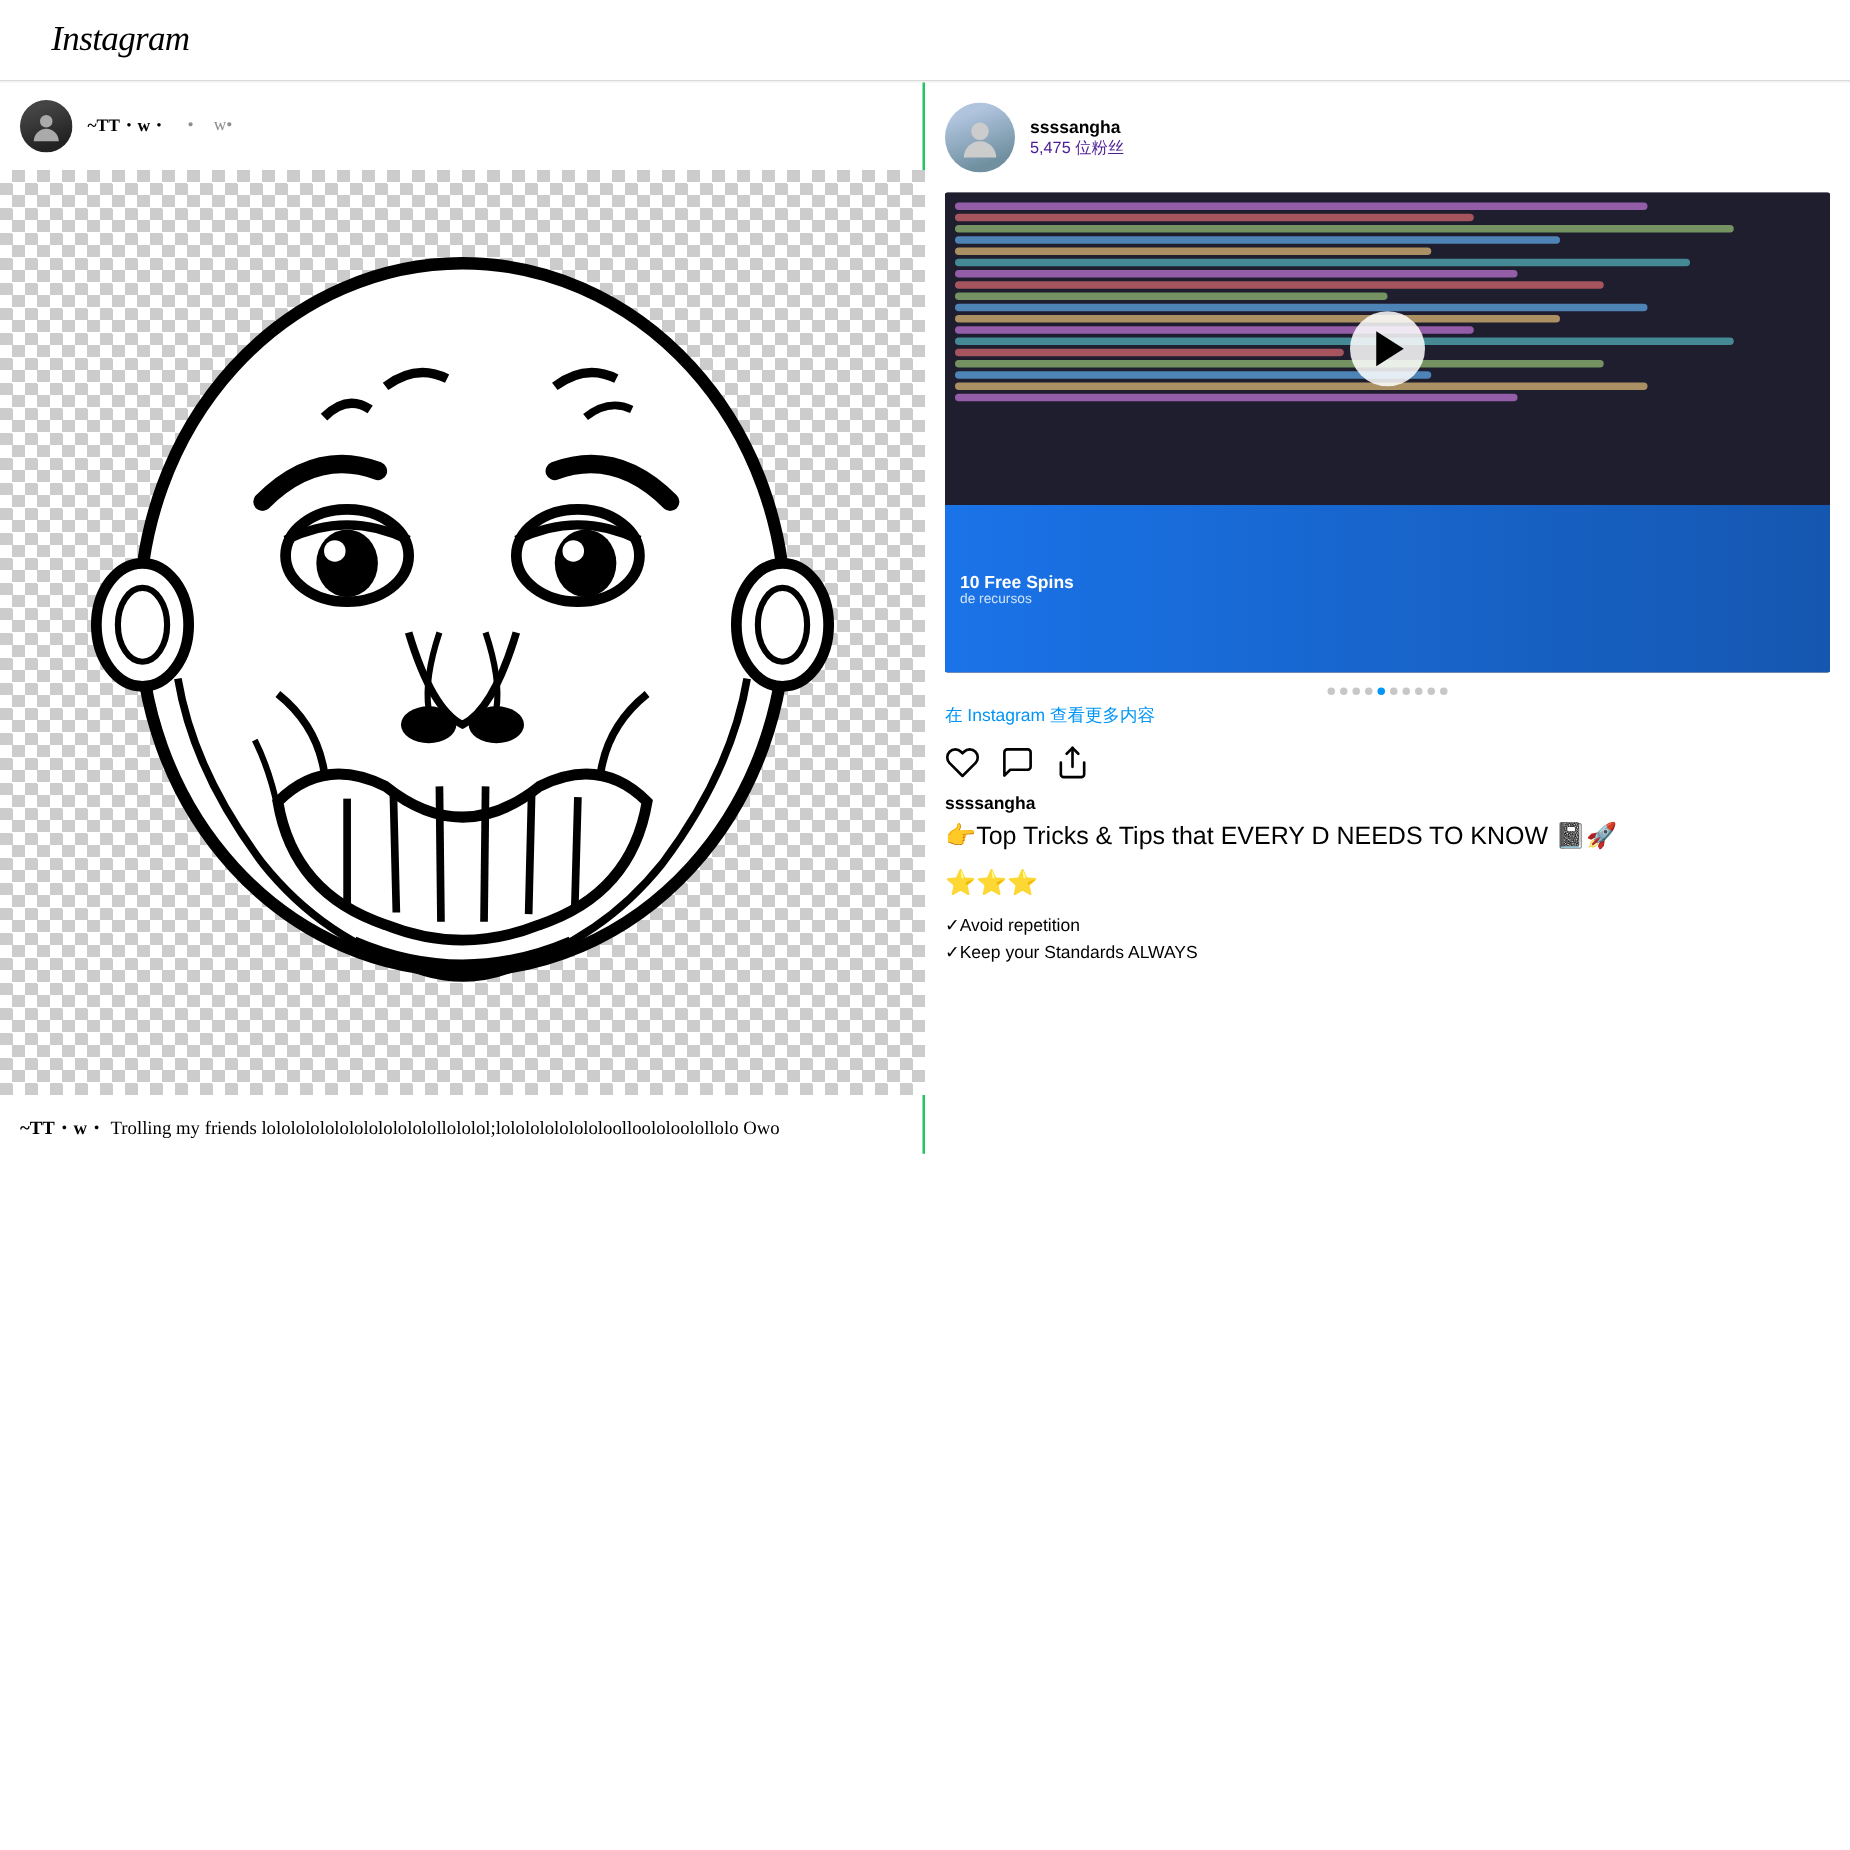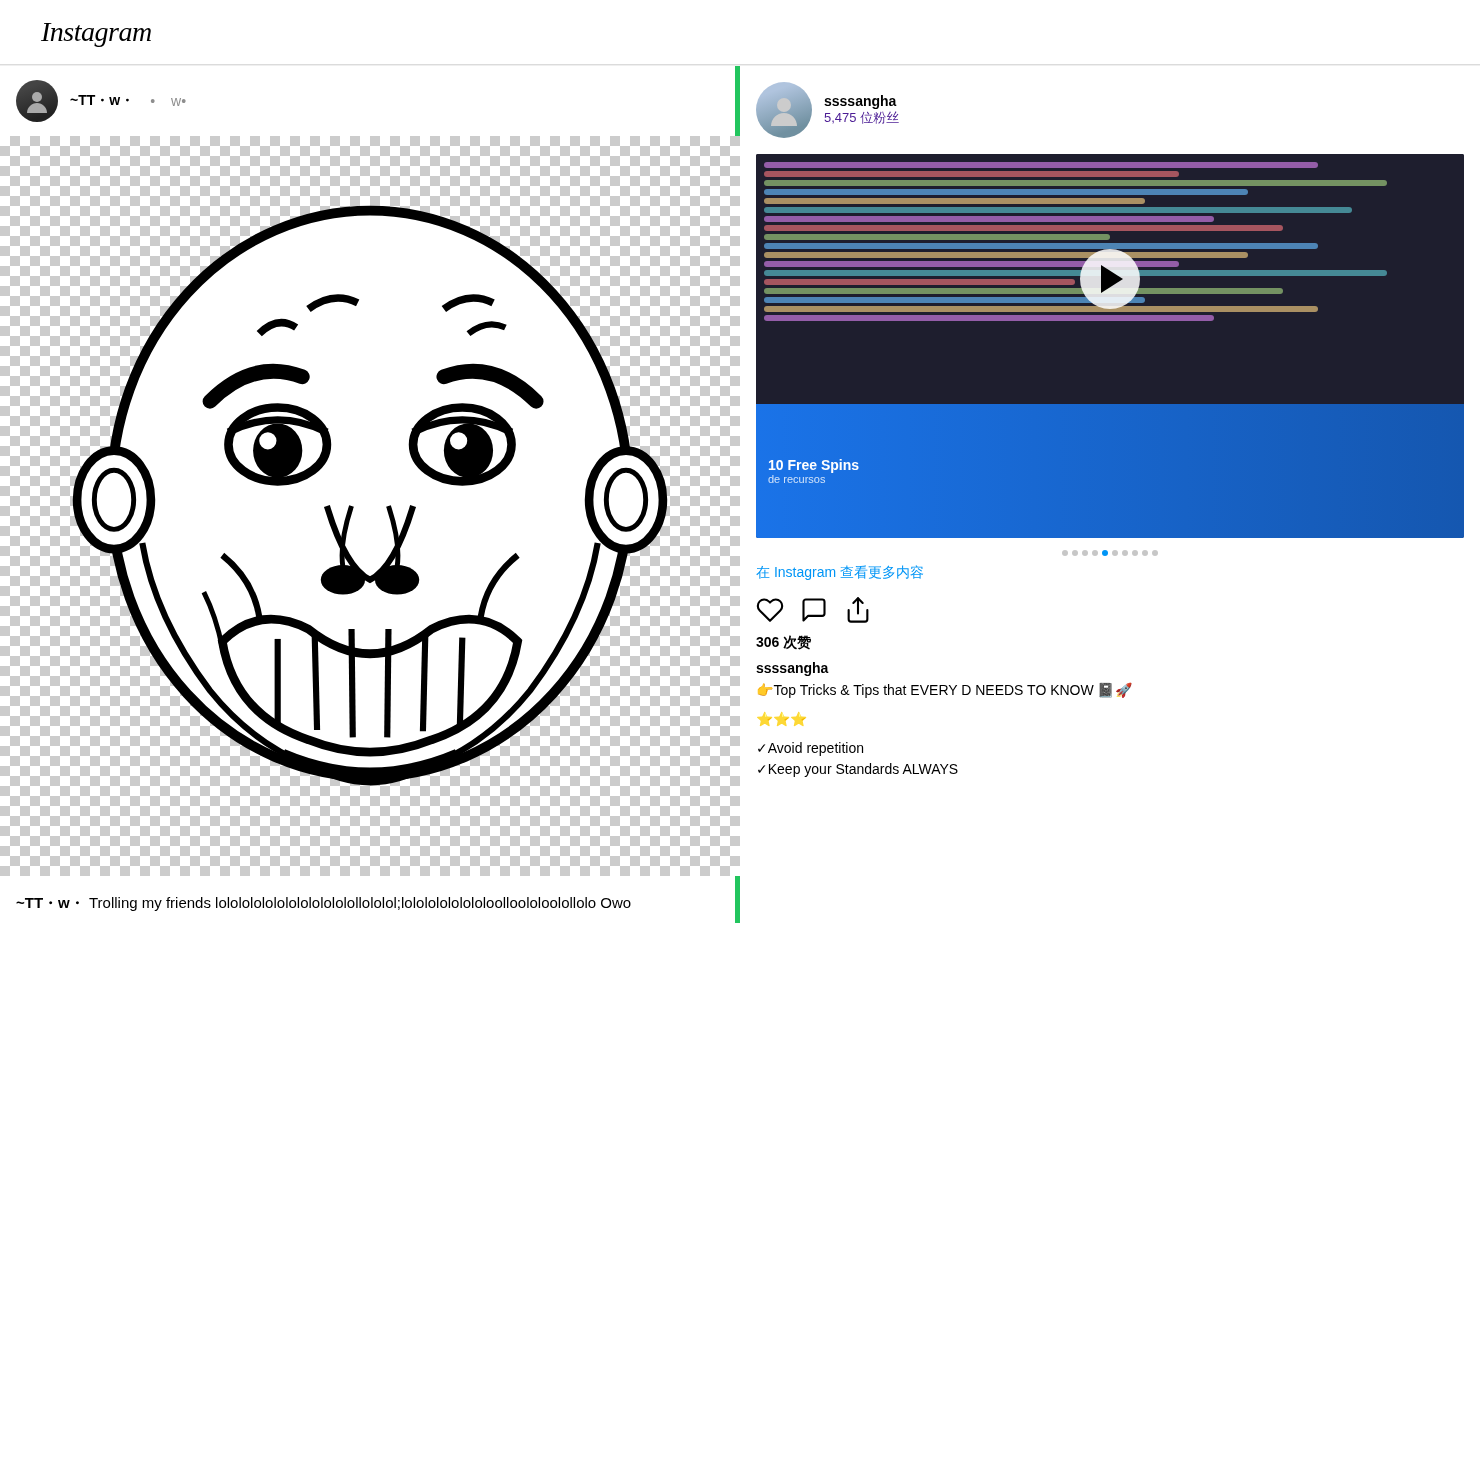--- a/index.html
+++ b/index.html
@@ -30,22 +30,23 @@
     
     .main-container {
       display: flex;
       width: 100%;
       border-top: 1px solid #efefef;
     }
 
     
     .post-panel {
       width: 740px;
-      border-right: 5px solid #22c55e;
+      border-right: 2px solid #22c55e;
       flex-shrink: 0;
+      font-family: Liberation Serif, serif;
     }
 
     
     .post-header {
       display: flex;
       align-items: center;
       padding: 14px 16px;
       gap: 12px;
     }
     .avatar {
@@ -293,21 +294,21 @@
     }
 
     
     .sidebar-content-username {
       font-size: 14px;
       font-weight: 600;
       color: #000;
       margin-bottom: 4px;
     }
     .sidebar-caption {
-      font-size: 14px;
+      font-size: 20px;
       color: #000;
       line-height: 1.5;
       margin-bottom: 8px;
     }
     .sidebar-caption-extra {
       font-size: 14px;
       color: #000;
       line-height: 1.5;
     }
 
@@ -501,21 +502,20 @@
       </div>
       <div class="action-icon">
         <svg width="28" height="28" viewBox="0 0 24 24">
           <path class="icon-svg" d="M4 12v8a2 2 0 0 0 2 2h12a2 2 0 0 0 2-2v-8"></path>
           <polyline class="icon-svg" points="16 6 12 2 8 6"></polyline>
           <line class="icon-svg" x1="12" y1="2" x2="12" y2="15"></line>
         </svg>
       </div>
     </div>
 
-    <div class="likes-count">306 次赞</div>
 
     <div class="sidebar-content-username">ssssangha</div>
 
     <div class="sidebar-caption">👉Top Tricks &amp; Tips that EVERY D NEEDS TO KNOW 📓🚀</div>
     <div class="sidebar-caption">⭐⭐⭐</div>
     <div class="sidebar-caption-extra">✓Avoid repetition</div>
     <div class="sidebar-caption-extra">✓Keep your Standards ALWAYS</div>
 
   </div>
 

